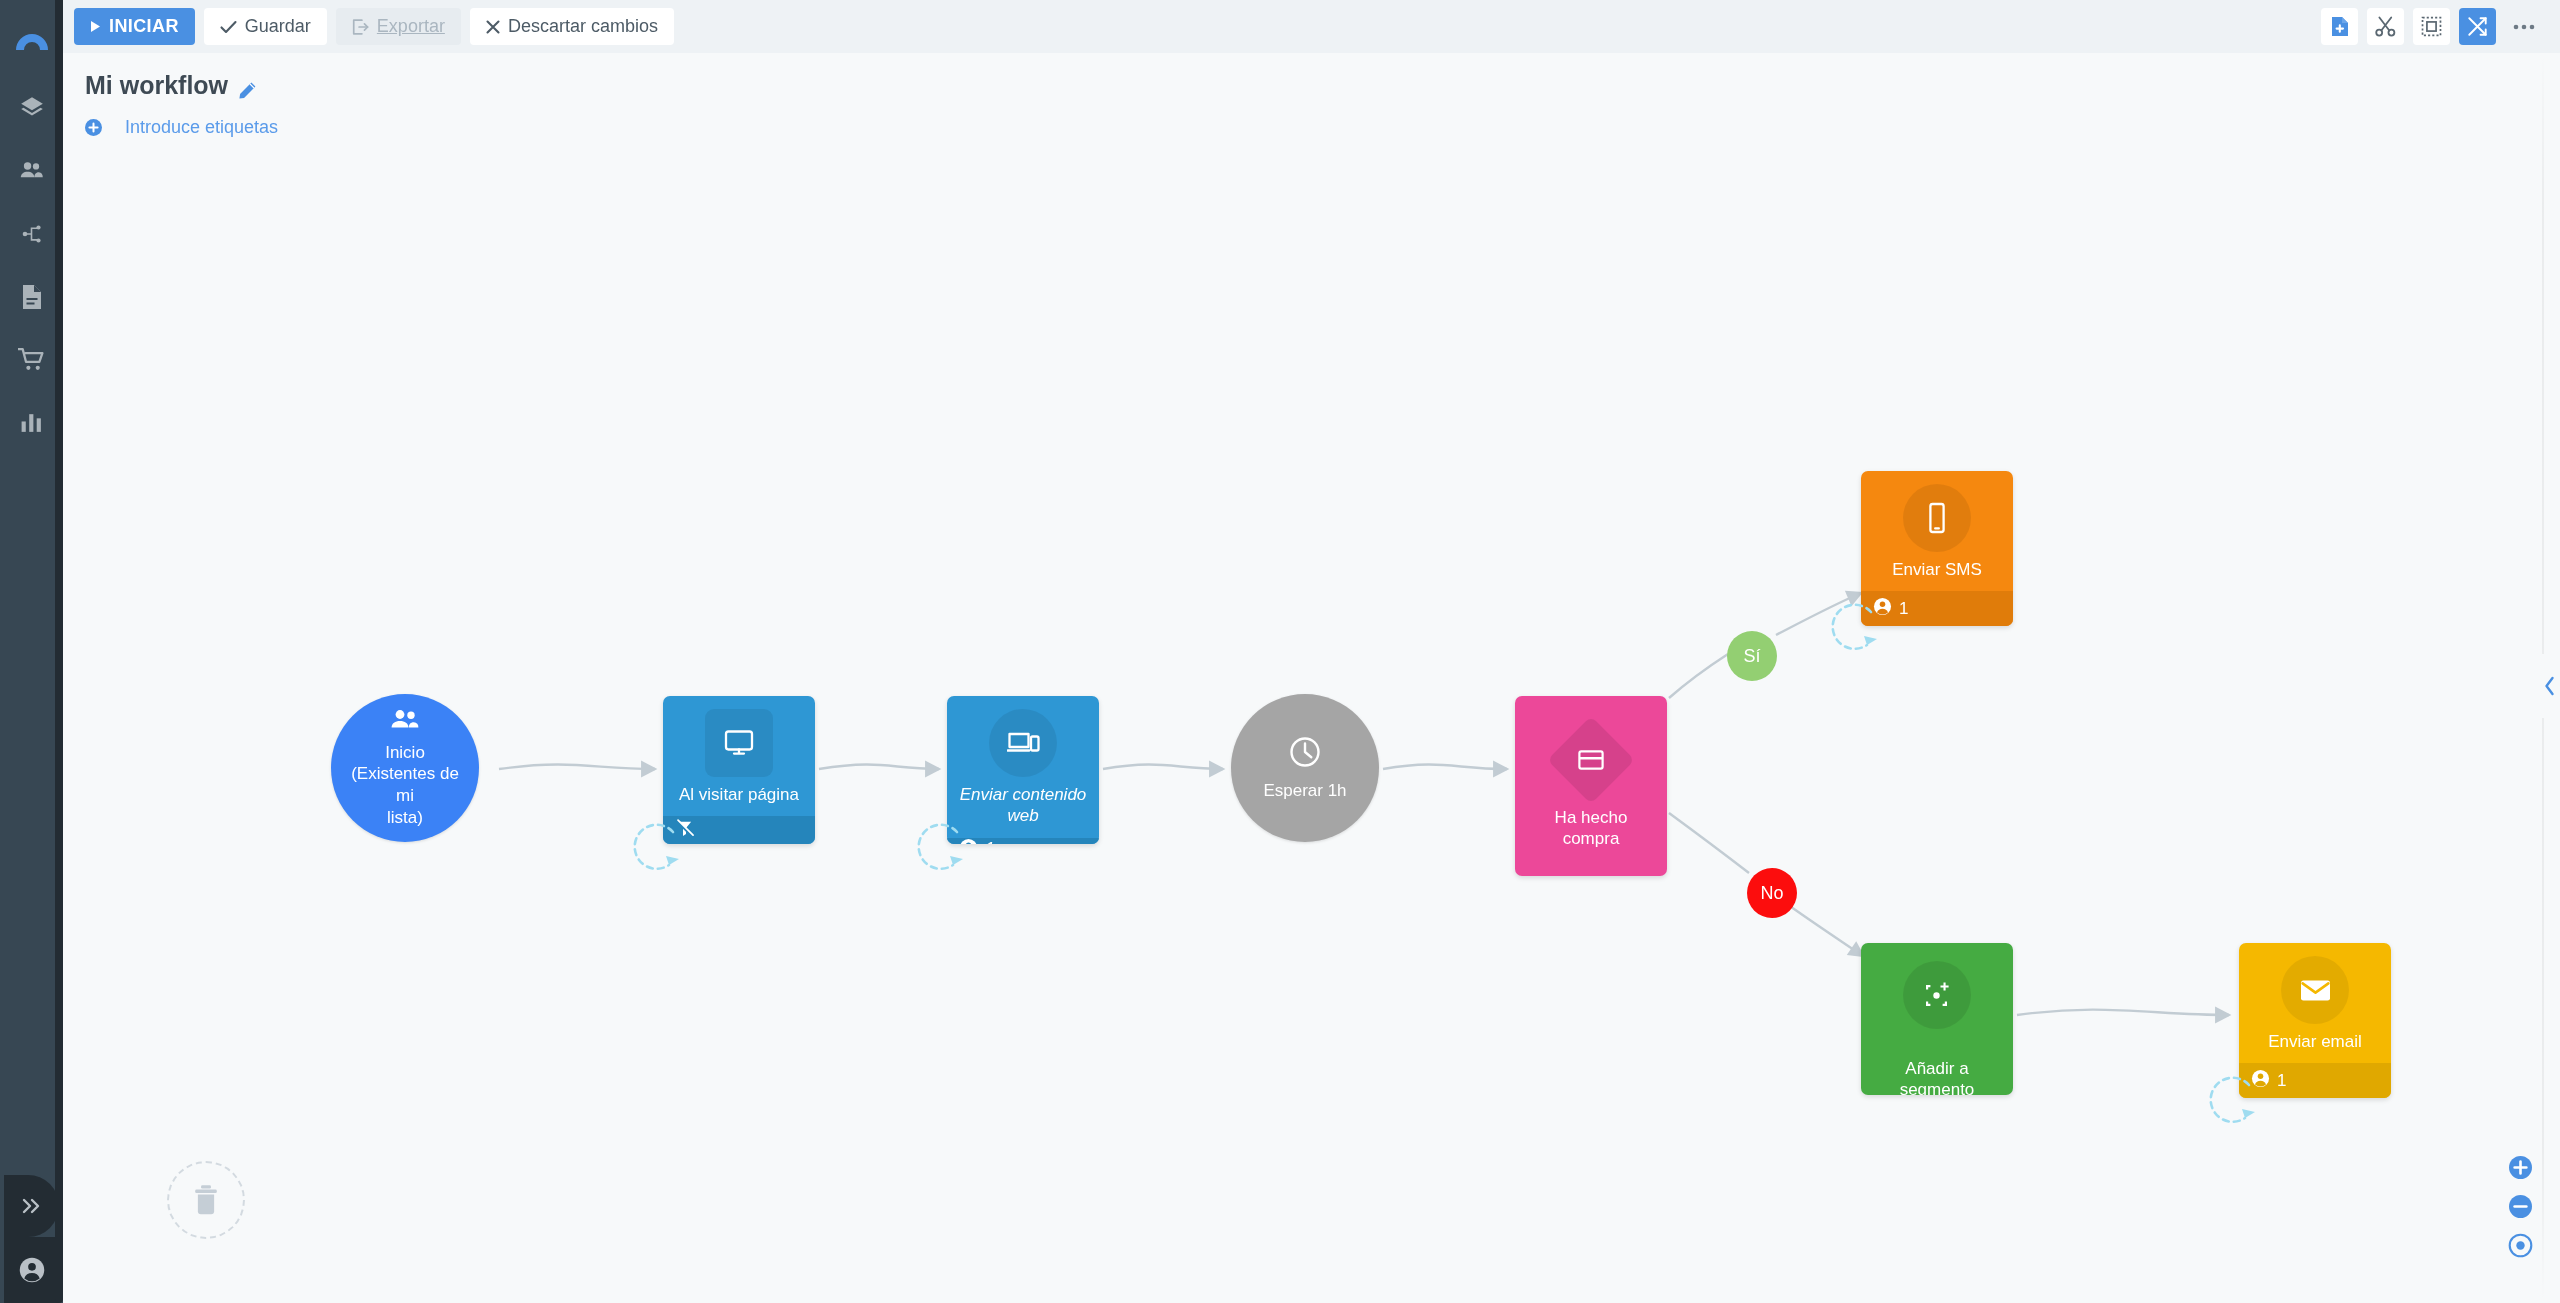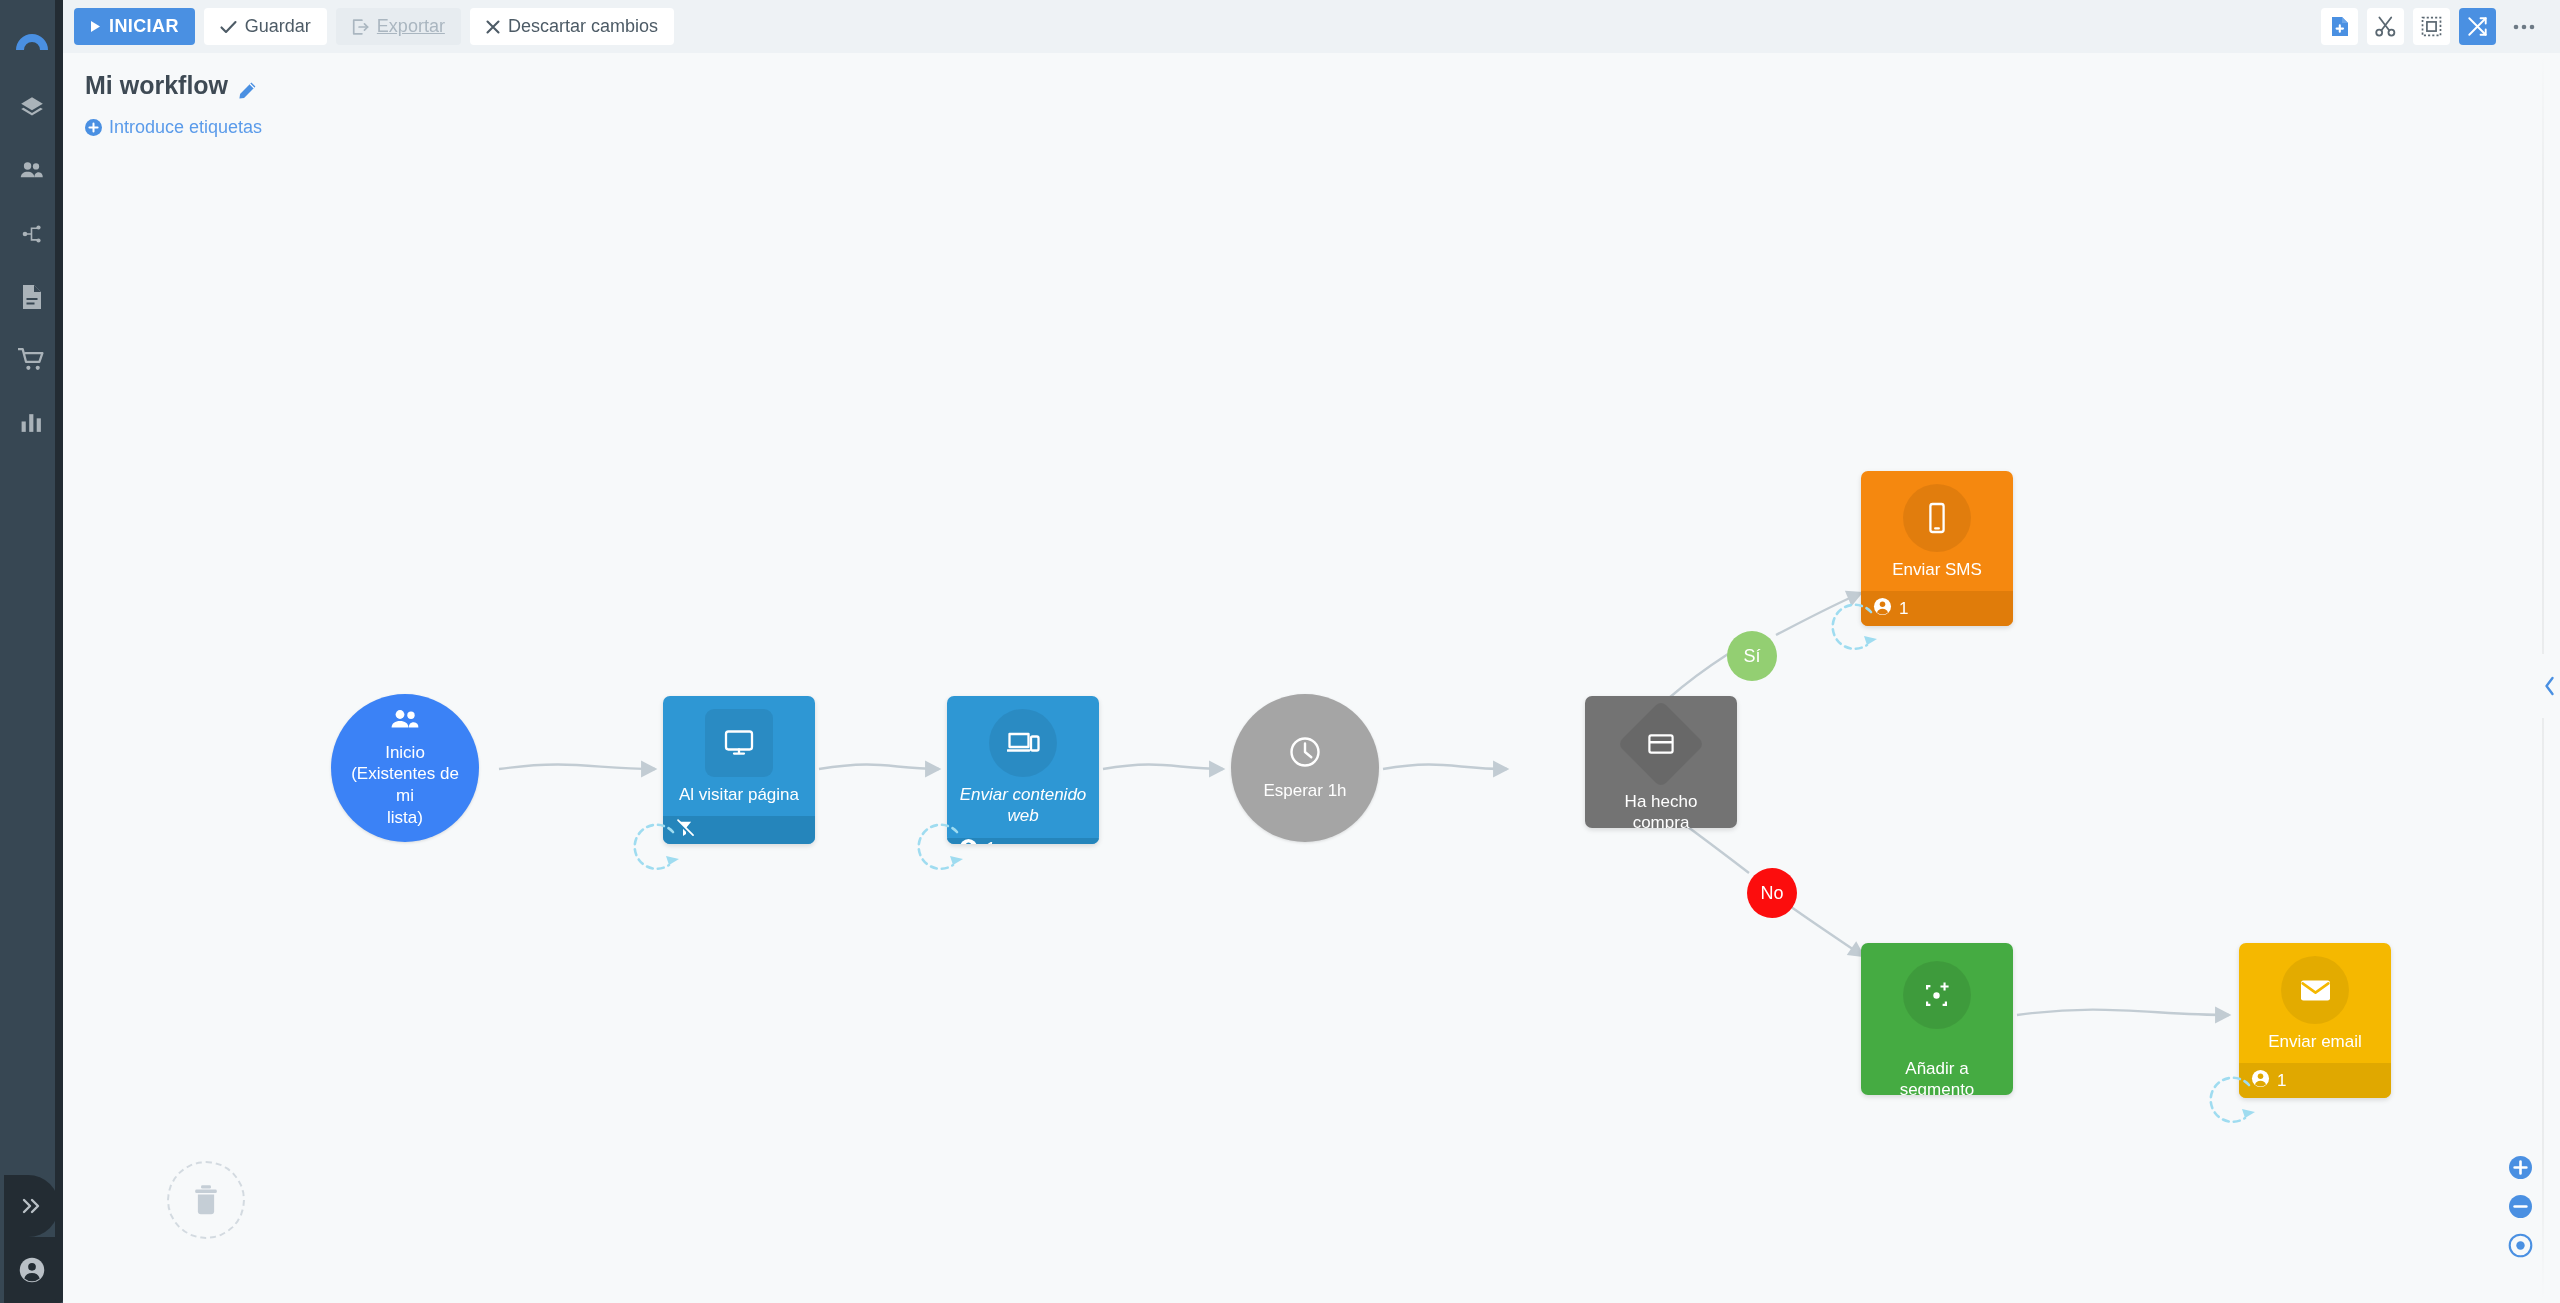--- a/index.html
+++ b/index.html
@@ -89,21 +89,21 @@
 
   
   .canvas {
     position: absolute; left: 63px; top: 53px; right: 0; bottom: 0;
     background: #f7f9fa; overflow: hidden;
   }
   .wf-header { position: absolute; left: 22px; top: 18px; }
   .wf-title-row { display: flex; align-items: flex-end; gap: 10px; }
   .wf-title { font-size: 25px; font-weight: bold; color: #3e4a54; }
   .wf-pencil { cursor: pointer; display: flex; }
-  .wf-tags-row { display: flex; align-items: center; gap: 7px;
+  .wf-tags-row { display: flex; align-items: center; gap: 23px;
     margin-top: 17px; cursor: pointer; text-align: right; }
   .wf-tags-label { font-size: 18px; color: #5a9bea; }
 
   
   #flow-layer { position: absolute; inset: 0; }
   #edges { position: absolute; left: 0; top: 0;
     width: 2497px; height: 1250px; }
 
   .node { position: absolute; }
 
@@ -457,21 +457,21 @@
           <svg width="36" height="36" viewBox="0 0 36 36" fill="none" stroke="#ffffff" stroke-width="2.4">
             <circle cx="18" cy="18" r="13.5"></circle>
             <path d="M18 9.4V18l6.3 5.2" stroke-linecap="round" stroke-linejoin="round"></path>
           </svg>
         </span>
         <div class="nc-label">
           <div>Esperar 1h</div>
         </div>
       </div>
 
-      <div class="node node-card" style="left:1522px; top:643px; width:152px; height:132px; background:#737373;">
+      <div class="node node-card" style="left:1452px; top:643px; width:152px; height:180px; background:#ec4899;">
         <div class="card-body" style="padding-top:17px;">
           <div class="card-iconwrap diamond" style="background:rgba(0,0,0,.09); width:62px; height:62px;">
             <svg width="26" height="20" viewBox="0 0 26 20" fill="none" stroke="#ffffff" stroke-width="2.2" stroke-linejoin="round">
               <rect x="1.4" y="1.4" width="23.2" height="17.2" rx="1.8"></rect>
               <path d="M1.4 8.2h23.2" stroke-width="2.6"></path>
             </svg>
           </div>
           <div class="card-label" style="margin-top:9px;">Ha hecho compra</div>
         </div>
       </div>

